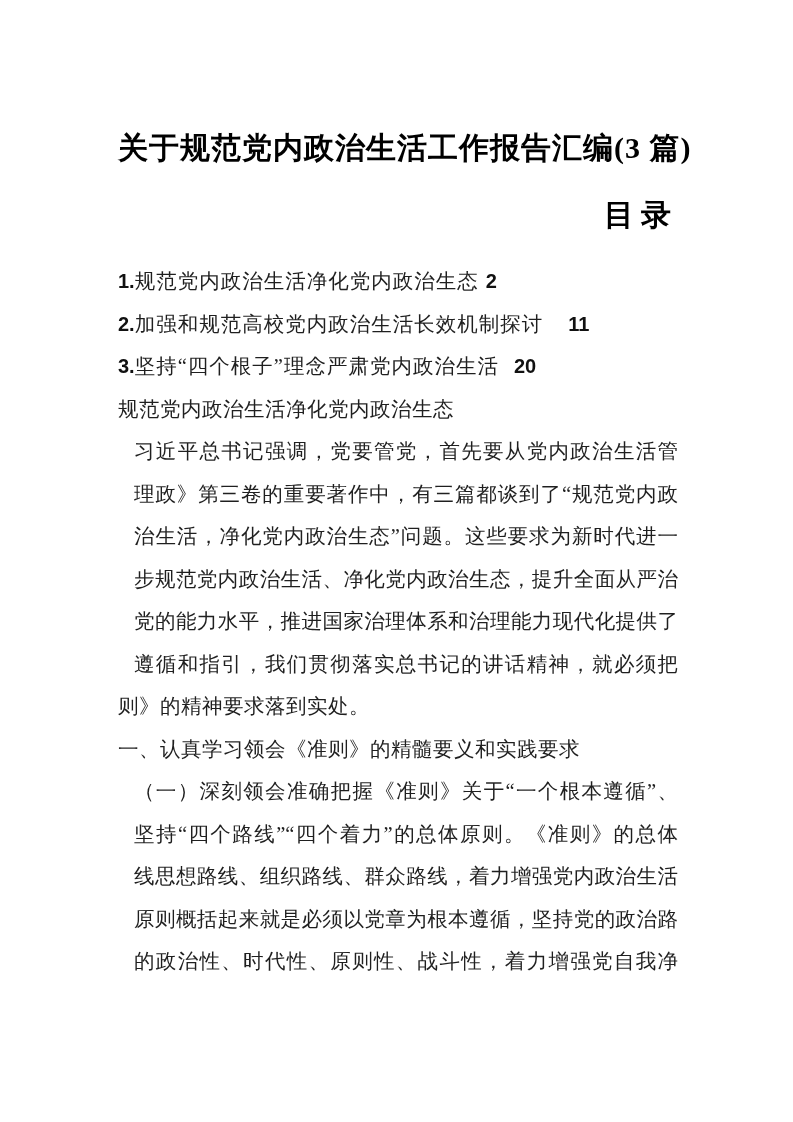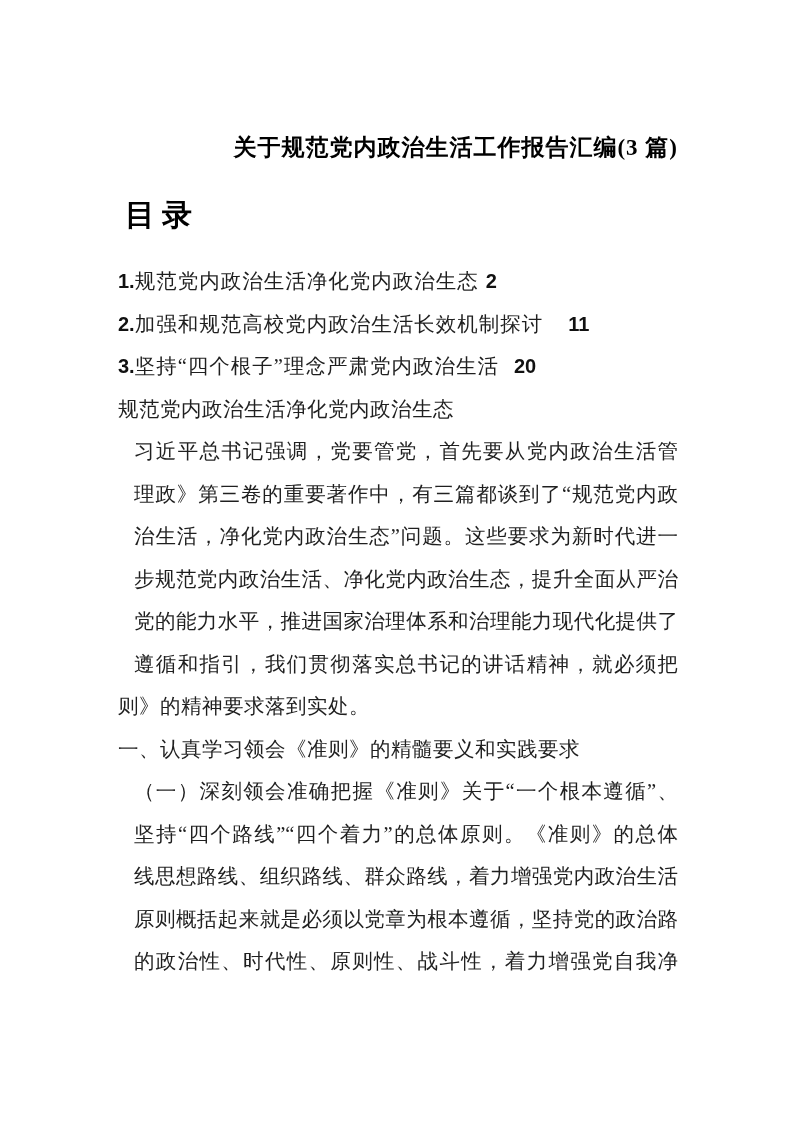--- a/index.html
+++ b/index.html
@@ -8,35 +8,35 @@
     width: 793px;
     height: 1122px;
     box-sizing: border-box;
     background: #ffffff;
     padding: 129px 115px 0 118px;
     font-family: "Liberation Serif", "DejaVu Serif", serif;
     color: #1f1f1f;
     overflow: hidden;
   }
   .doc-title {
-    font-size: 23px;
+    font-size: 30px;
     line-height: 37px;
     font-weight: bold;
     color: #000000;
-    text-align: right;
+    text-align: left;
     white-space: nowrap;
     letter-spacing: 1px;
   }
   .toc-heading {
     margin-top: 30px;
     font-size: 30px;
     line-height: 37px;
     font-weight: bold;
     color: #000000;
-    text-align: left;
+    text-align: right;
     letter-spacing: 7px;
     padding-left: 7px; 
   }
   .content {
     margin-top: 27px;
     font-size: 20.5px;
   }
   .line {
     height: 42.5px;
     line-height: 42.5px;

